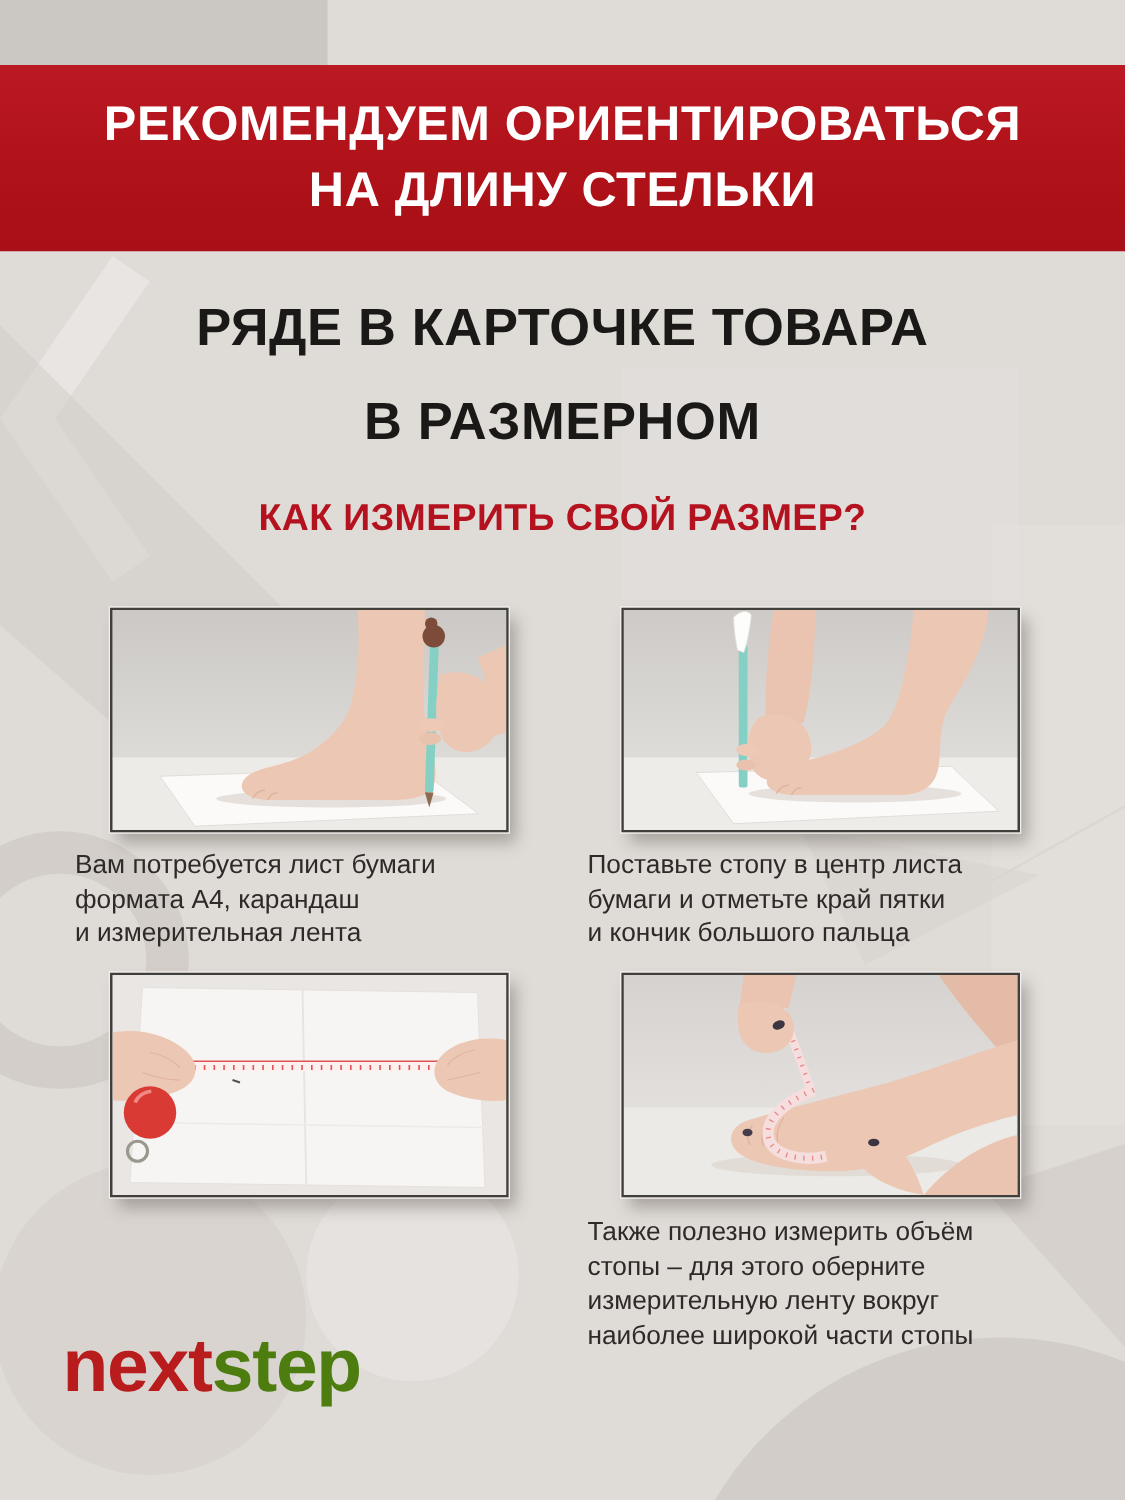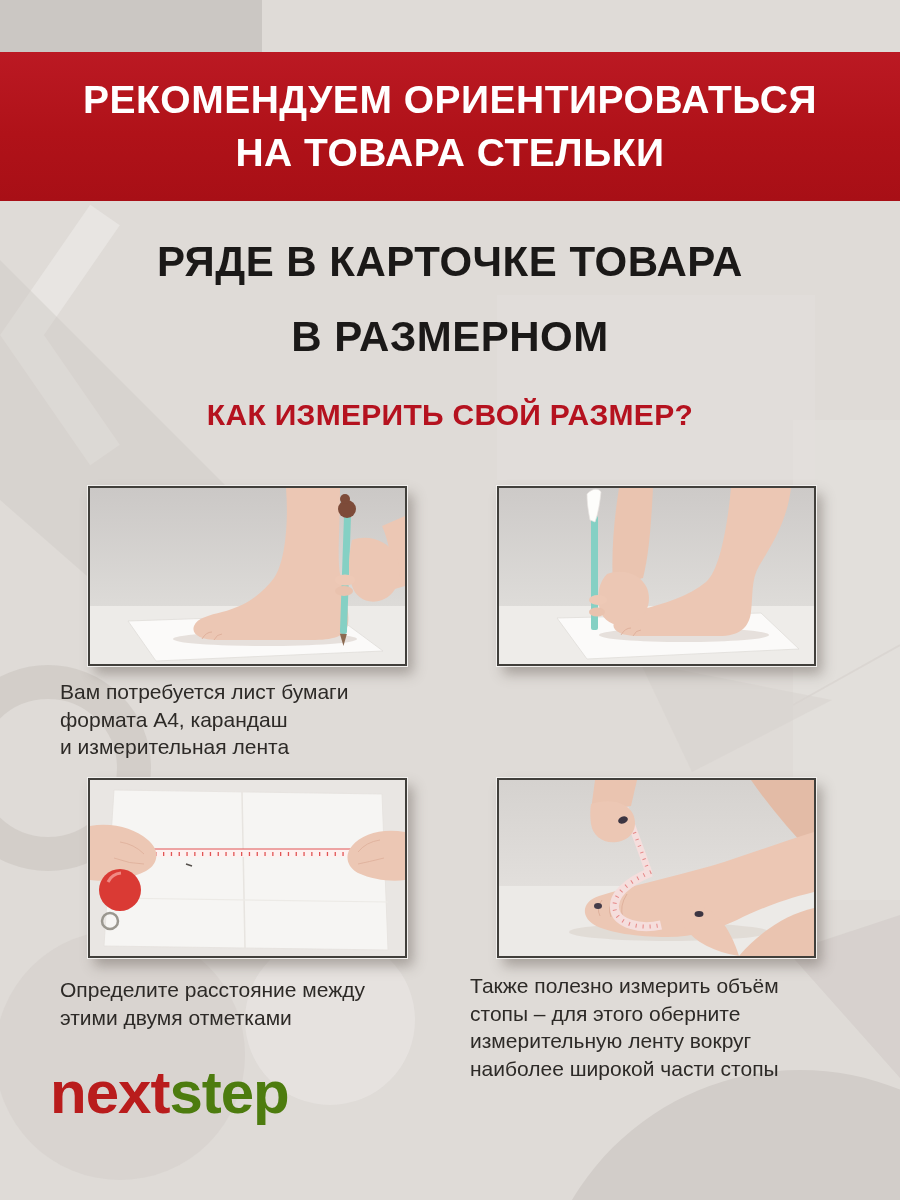--- a/index.html
+++ b/index.html
@@ -78,21 +78,21 @@
     <circle cx="48" cy="768" r="86" fill="none" stroke="#cfcac6" stroke-width="34" opacity="0.8"></circle>
     <polygon points="788,952 900,915 900,1078" fill="#d2cdc9" opacity="0.65"></polygon>
     <circle cx="120" cy="1055" r="125" fill="#d3ceca" opacity="0.5"></circle>
     <circle cx="330" cy="1020" r="85" fill="#e7e4e1" opacity="0.8"></circle>
     <circle cx="800" cy="1335" r="265" fill="#d2cdc9"></circle>
     <line x1="793" y1="705" x2="900" y2="645" stroke="#d8d3cf" stroke-width="2" opacity="0.7"></line>
   </svg>
 
   <div class="banner">
     <div class="line">РЕКОМЕНДУЕМ ОРИЕНТИРОВАТЬСЯ</div>
-    <div class="line">НА ТОВАРА СТЕЛЬКИ</div>
+    <div class="line">НА ДЛИНУ СТЕЛЬКИ</div>
   </div>
 
   <div class="headline">
     <div class="line">РЯДЕ В КАРТОЧКЕ ТОВАРА</div>
     <div class="line">В РАЗМЕРНОМ</div>
   </div>
 
   <div class="subheading">КАК ИЗМЕРИТЬ СВОЙ РАЗМЕР?</div>
 
   <div class="photo" id="photo-1">
@@ -141,20 +141,23 @@
       <path d="M120,0 L154,0 C152,38 150,66 144,90 L114,98 C112,64 115,32 120,0 Z" fill="#eac4b0"></path>
       <path d="M108,86 C124,80 142,86 148,100 C154,116 146,132 130,136 C114,140 102,132 100,118 C98,106 100,94 108,86 Z" fill="#ecc7b4"></path>
       <ellipse cx="99" cy="112" rx="9" ry="5" fill="#eec9b6"></ellipse>
       <ellipse cx="98" cy="124" rx="8" ry="4.5" fill="#e9c2ae"></ellipse>
     </svg>
   </div>
 
   <div class="caption" id="caption-1">Вам потребуется лист бумаги
 формата А4, карандаш
 и измерительная лента</div>
+  <div class="caption" id="caption-2">Поставьте стопу в центр листа
+бумаги и отметьте край пятки
+и кончик большого пальца</div>
 
   <div class="photo" id="photo-3">
     <svg viewBox="0 0 315 176">
       <rect width="315" height="176" fill="#e9e6e3"></rect>
       <path d="M24,10 L292,14 L298,170 L14,166 Z" fill="#f6f5f3" stroke="#e4e1dd" stroke-width="0.8"></path>
       <line x1="152" y1="12" x2="155" y2="168" stroke="#e7e4e0" stroke-width="1.5"></line>
       <line x1="24" y1="118" x2="298" y2="122" stroke="#eceae6" stroke-width="1.2"></line>
       <rect x="32" y="69" width="250" height="8" fill="#fdf1f0"></rect>
       <line x1="32" y1="69" x2="282" y2="69" stroke="#e25454" stroke-width="1.2"></line>
       <line x1="34" y1="74" x2="280" y2="74" stroke="#e25454" stroke-width="4" stroke-dasharray="1.3,6.5"></line>
@@ -190,22 +193,20 @@
       <path d="M152,92 C128,102 112,116 116,131 C119,143 140,150 162,145" stroke="#e27070" stroke-width="4" stroke-dasharray="1,6" fill="none" opacity="0.8"></path>
       <path d="M96,0 L138,0 L132,26 L92,30 Z" fill="#eac4b0"></path>
       <path d="M92,24 C110,18 128,22 134,34 C140,48 132,60 118,62 C104,64 94,56 92,44 C91,37 91,30 92,24 Z" fill="#ecc7b4"></path>
       <ellipse cx="124" cy="40" rx="5" ry="3.5" fill="#3c3542" transform="rotate(-20 124 40)"></ellipse>
       <path d="M240,176 L315,176 L315,128 C288,134 260,152 240,176 Z" fill="#eac4b0"></path>
       <path d="M240,176 C230,145 215,128 198,126 C184,125 178,136 186,148 C196,162 215,172 240,176 Z" fill="#ecc7b4"></path>
       <ellipse cx="200" cy="134" rx="4.5" ry="3" fill="#3c3542"></ellipse>
     </svg>
   </div>
 
-  <div class="caption" id="caption-3">Определите расстояние между
-этими двумя отметками</div>
   <div class="caption" id="caption-4">Также полезно измерить объём
 стопы – для этого оберните
 измерительную ленту вокруг
 наиболее широкой части стопы</div>
 
   <div class="logo">
     <div class="brand"><span class="p1">next</span><span class="p2">step</span></div>
   </div>
 
 </div>

